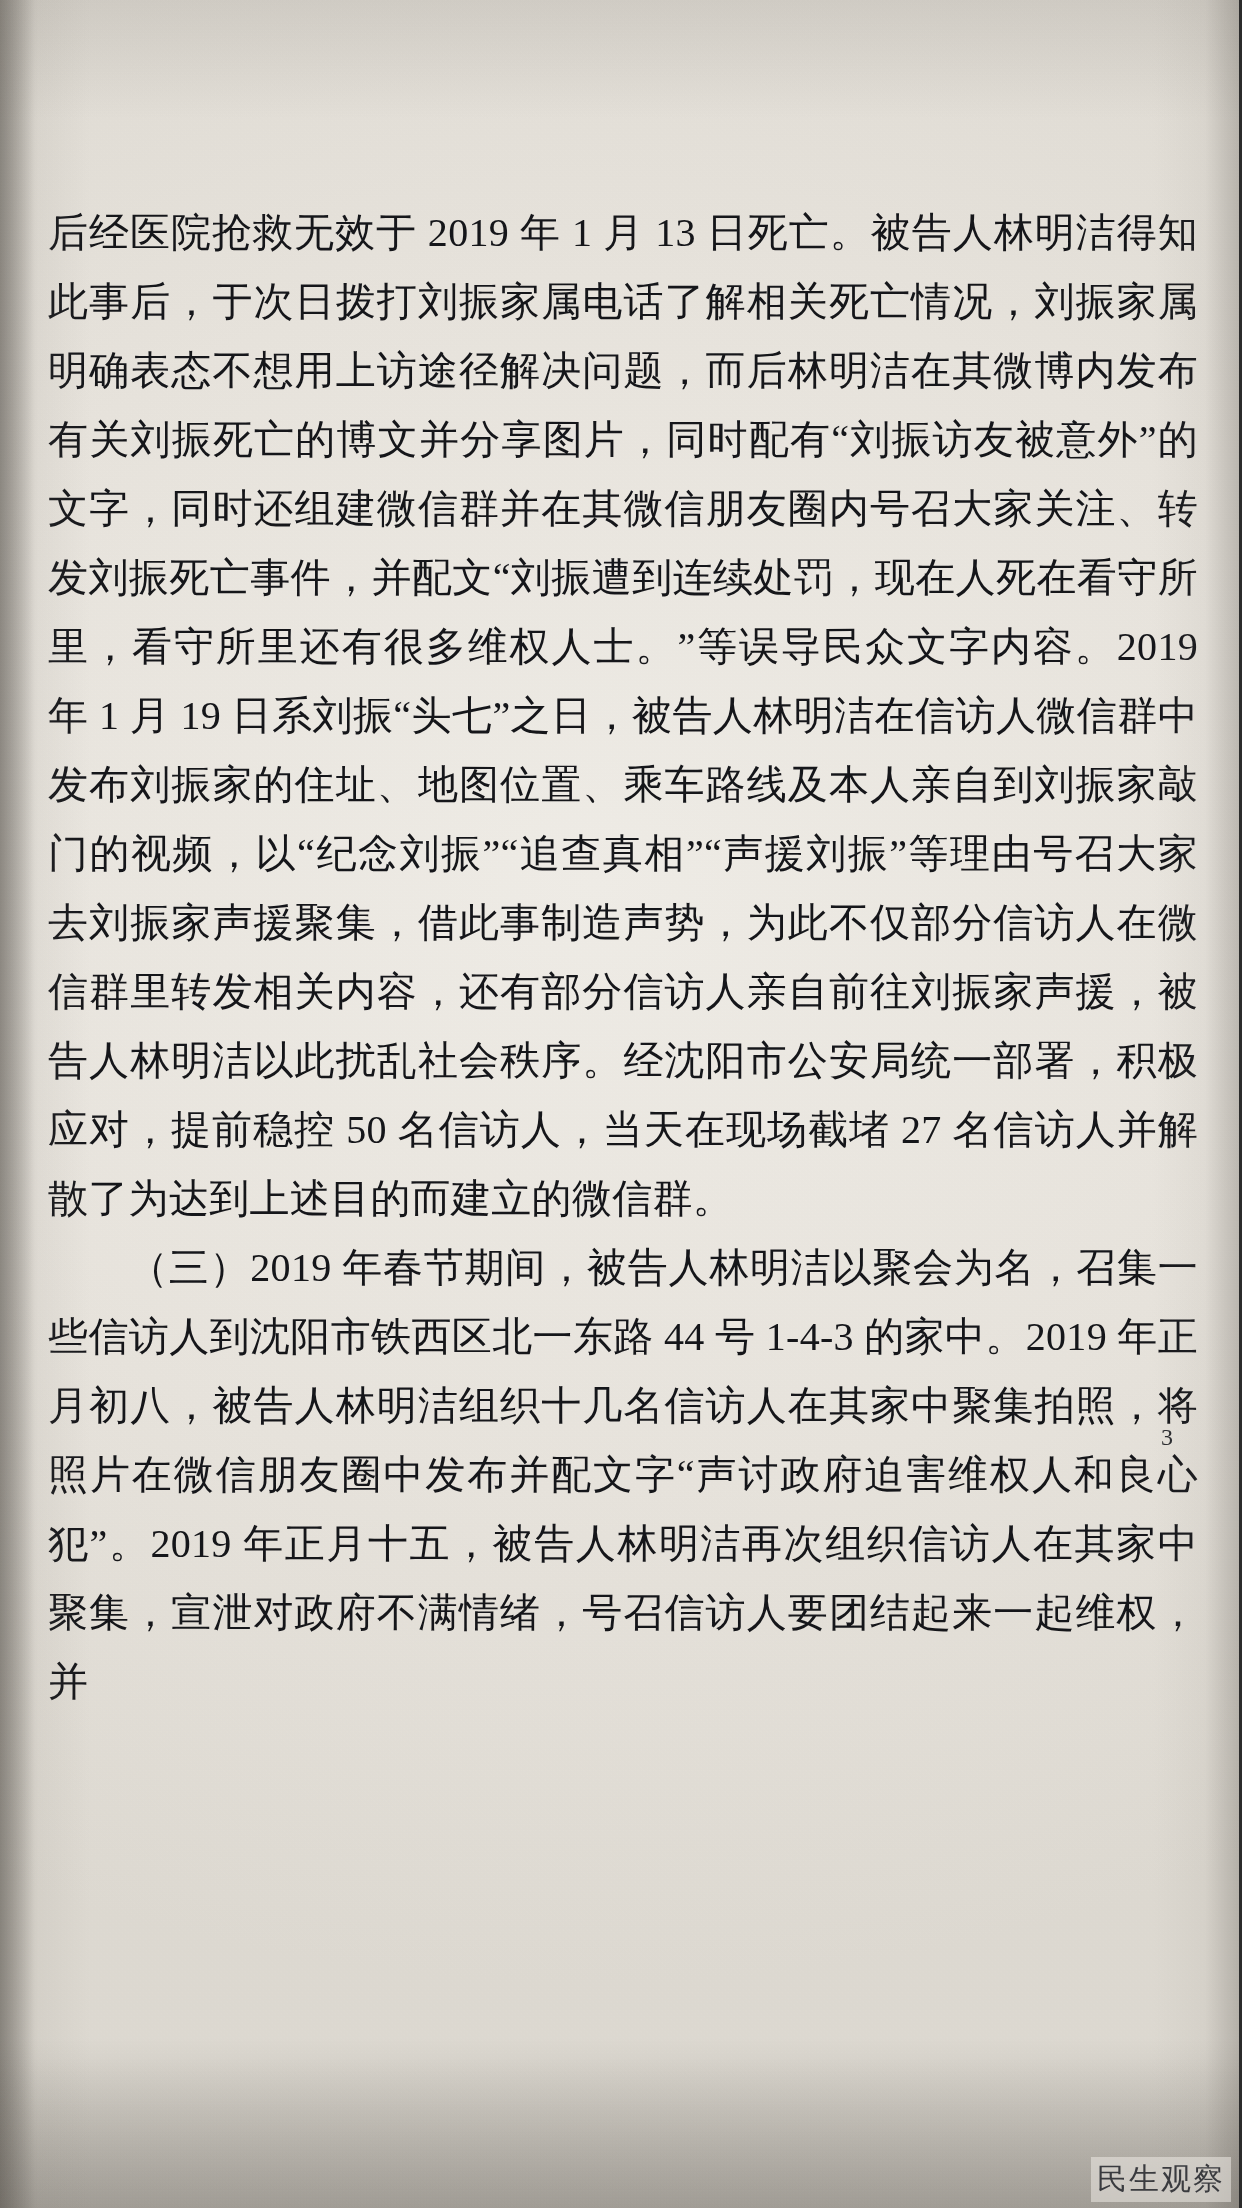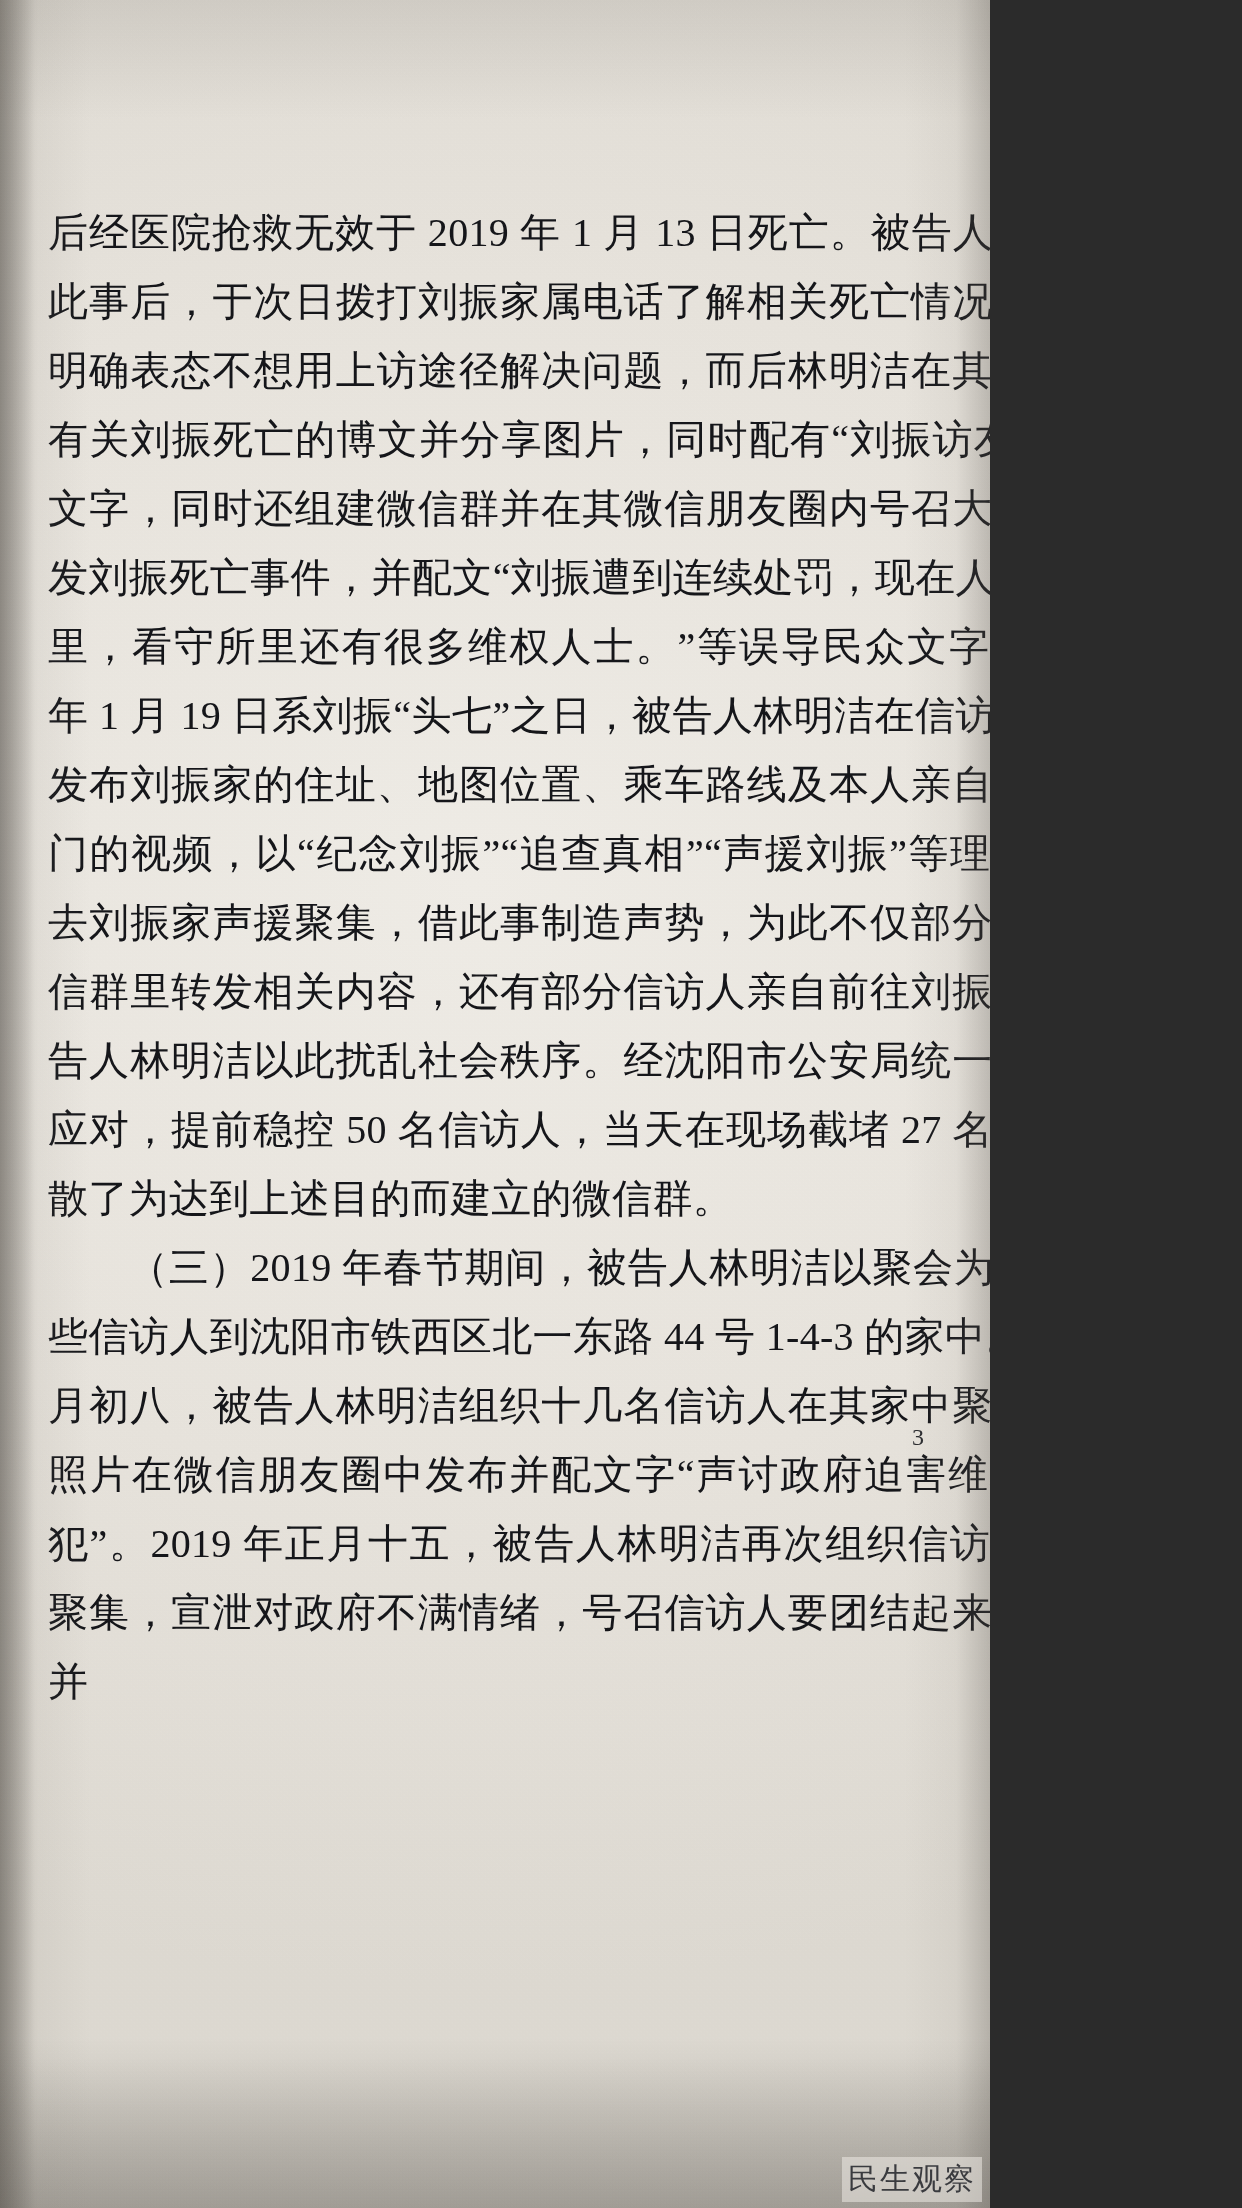--- a/index.html
+++ b/index.html
@@ -2,21 +2,21 @@
 <html lang="zh"><head>
 <meta charset="utf-8">
 <style>
   html, body {
     margin: 0;
     padding: 0;
     background: #2b2b2b;
   }
   .page {
     position: relative;
-    width: 990px;
+    width: 1239px;
     height: 2208px;
     overflow: hidden;
     background: #e9e6e0;
     
     background-image:
       radial-gradient(ellipse 1400px 1100px at 48% 40%, #efece6 0%, #e7e3dc 55%, #ddd9d1 100%);
     font-family: "Liberation Serif", "DejaVu Serif", serif;
   }
   
   .vignette {

